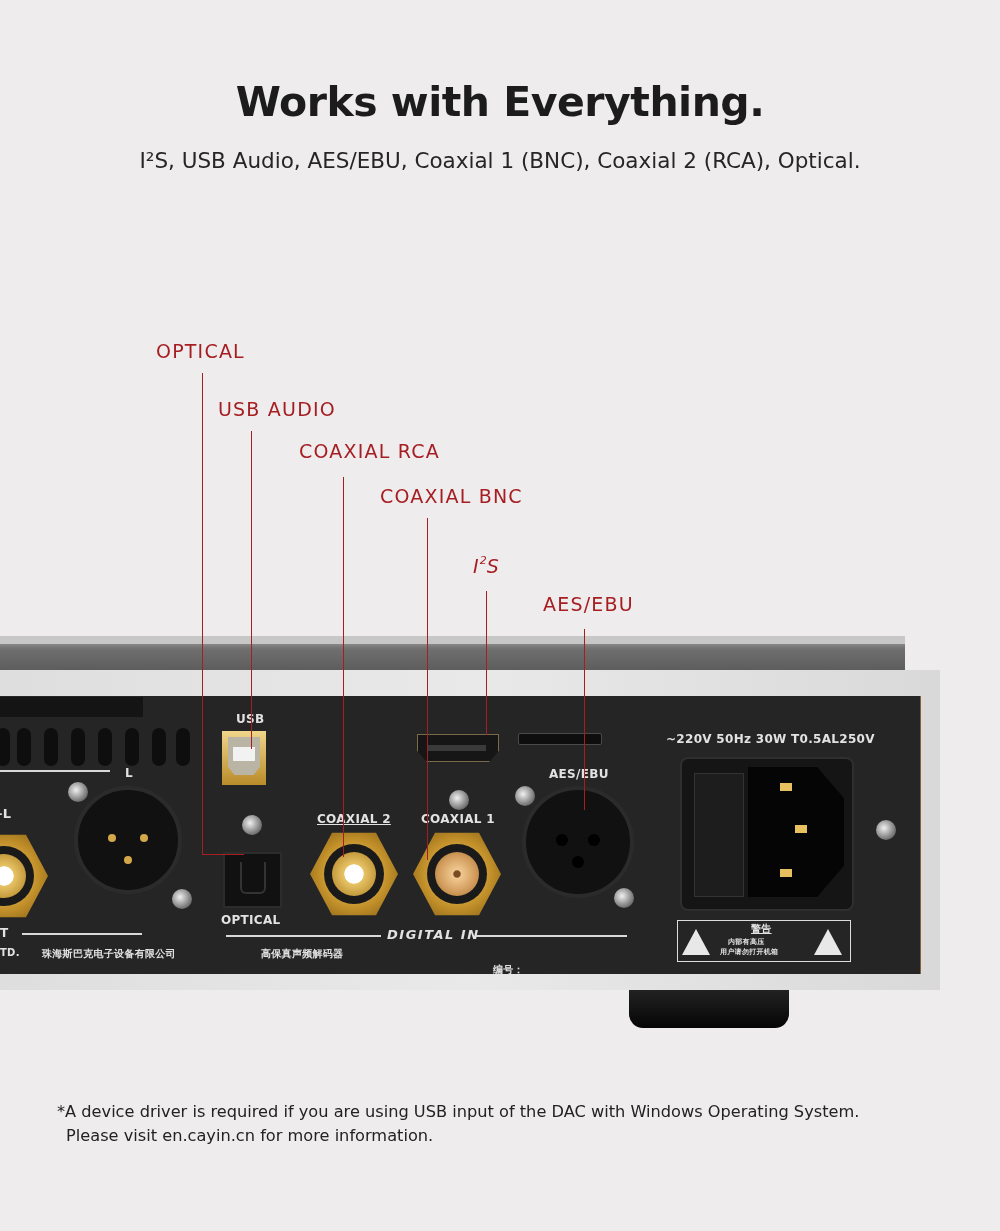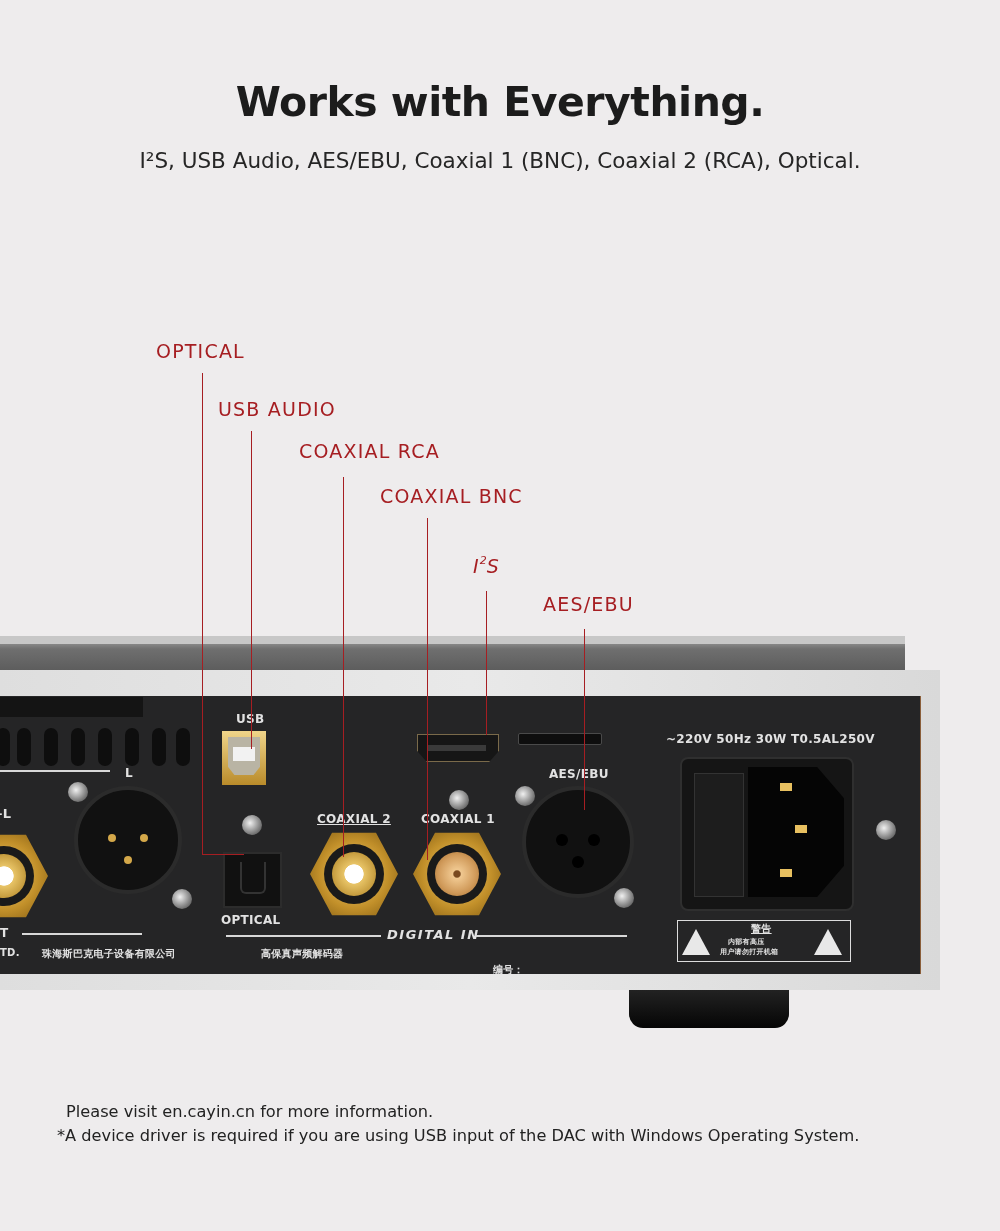--- a/index.html
+++ b/index.html
@@ -171,15 +171,15 @@
 <div class="lbl" style="left:380px;top:485px;text-align:right;">COAXIAL BNC</div>
 <div class="vline" style="left:427px;top:518px;height:342px;"></div>
 
 <div class="lbl" style="left:473px;top:555px;font-style:italic;"><span>I</span><sup>2</sup><span>S</span></div>
 <div class="vline" style="left:486px;top:591px;height:144px;"></div>
 
 <div class="lbl" style="left:543px;top:593px;">AES/EBU</div>
 <div class="vline" style="left:584px;top:629px;height:181px;"></div>
 
 <div class="footnote">
+  <div>*A device driver is required if you are using USB input of the DAC with Windows Operating System.</div>
   <div style="padding-left:9px;">Please visit en.cayin.cn for more information.</div>
-  <div>*A device driver is required if you are using USB input of the DAC with Windows Operating System.</div>
 </div>
 
 </body></html>

